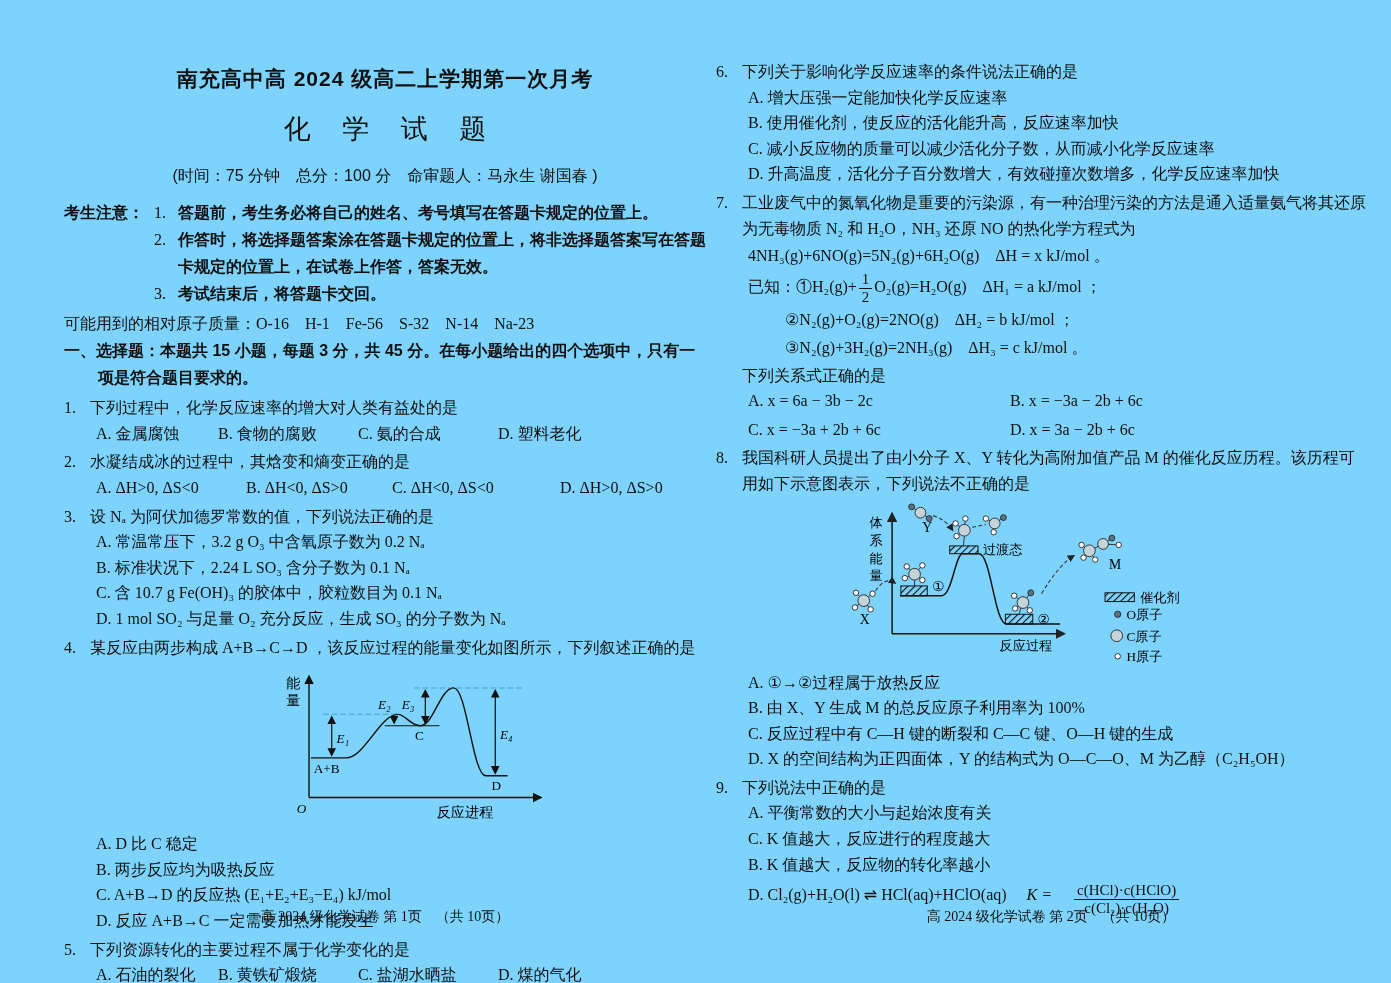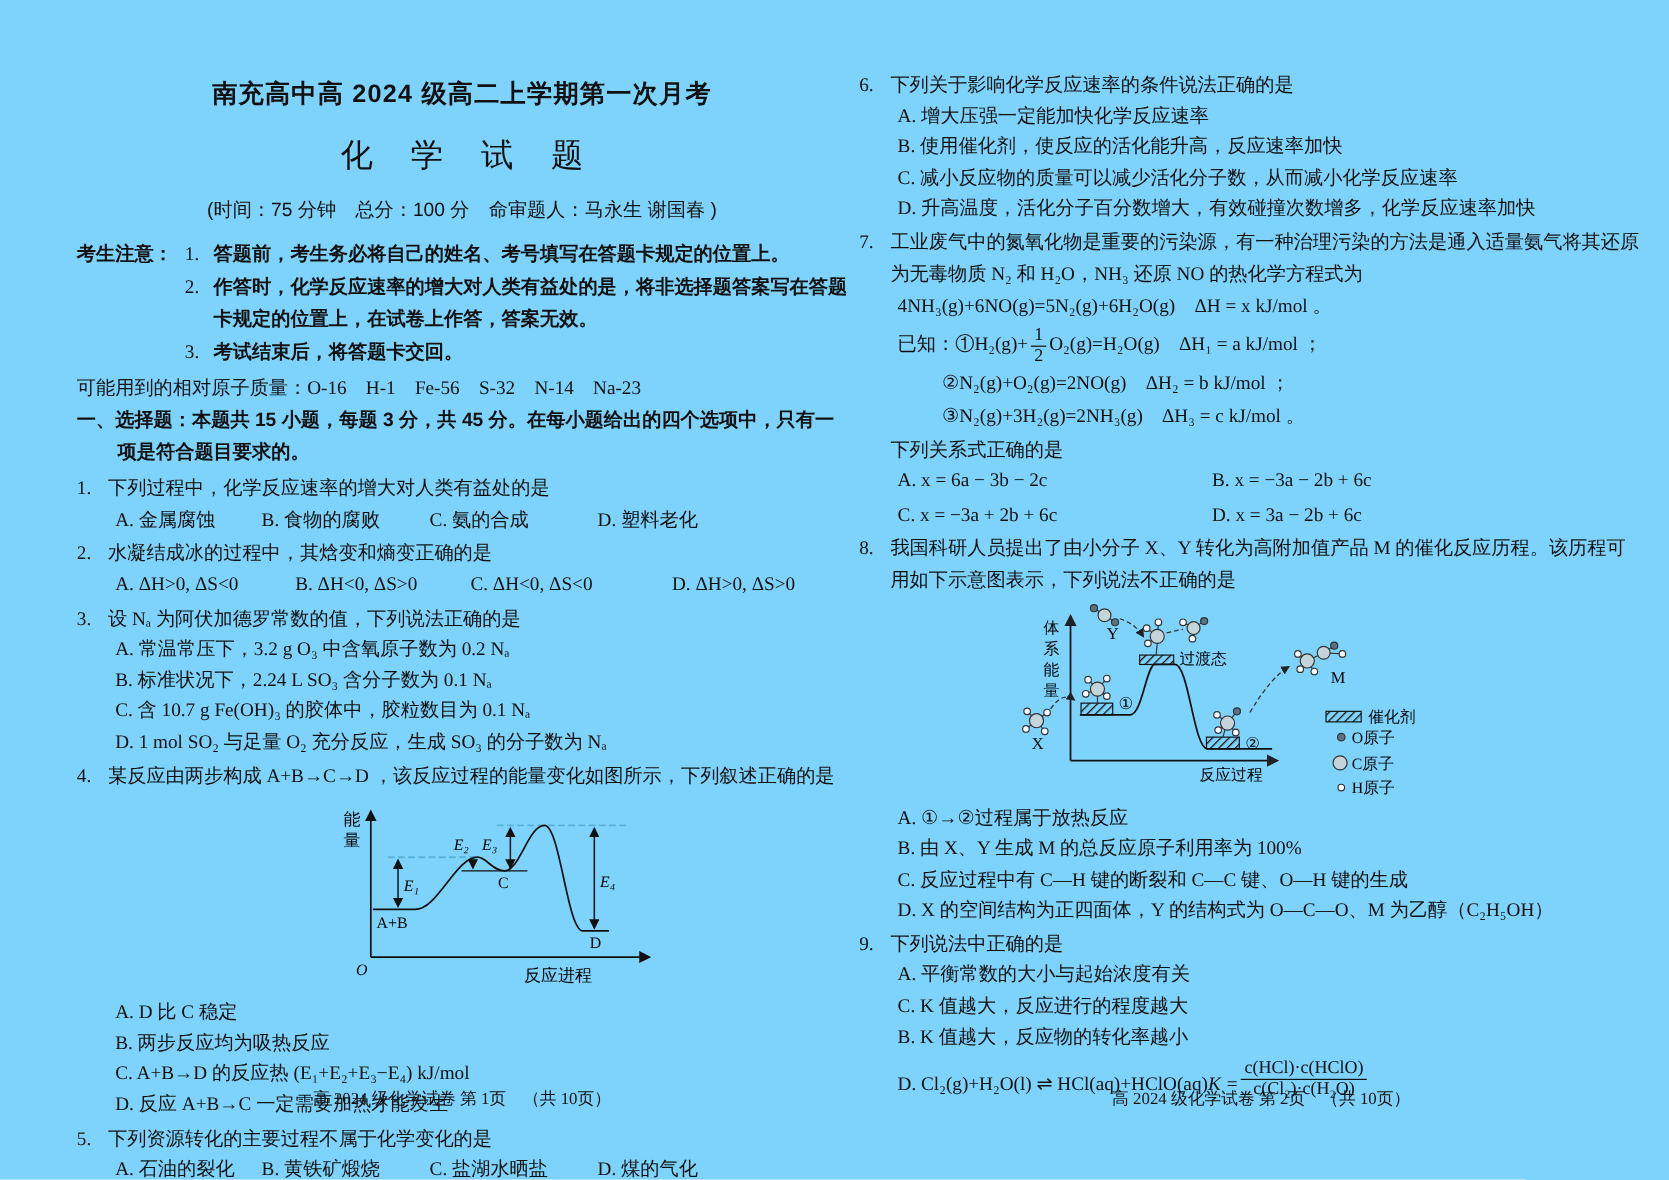--- a/index.html
+++ b/index.html
@@ -27,21 +27,21 @@
   .opts{display:grid;padding-left:6px}
   .g1{grid-template-columns:122px 140px 140px auto}
   .g2{grid-template-columns:150px 146px 168px auto}
   .g7{grid-template-columns:262px auto;row-gap:3px}
   .optlist .opt{padding-left:6px}
   .eq{padding-left:6px;margin:2px 0;white-space:nowrap}
   .eq.ind{margin-left:37px}
   .frac{display:inline-block;text-align:center;vertical-align:middle;line-height:1.12;margin:0 2px;font-size:15px}
   .frac .num{display:block;border-bottom:1.2px solid #111;padding:0 3px}
   .frac .den{display:block;padding:0 3px}
-  .q9dRow{display:flex;align-items:flex-end;gap:0;padding-left:6px;margin-top:5px}
+  .q9dRow{display:flex;align-items:flex-start;gap:20px;padding-left:6px;margin-top:5px}
   .footer{position:absolute;top:906px;text-align:center;font-size:14px}
   .f1{left:64px;width:642px}
   .f2{left:726px;width:650px}
   .diag{display:block;margin:5px 0 3px 150px}
   .diag2{display:block;margin:3px 0 2px 92px}
   .diag text,.diag2 text{font-family:"Liberation Serif",serif}
   .aC{fill:#c5d4d8;stroke:#333;stroke-width:1}
   .aO{fill:#5d7280;stroke:#2a3338;stroke-width:1}
   .aH{fill:#fff;stroke:#333;stroke-width:1}
   .bond{stroke:#333;stroke-width:1}
@@ -62,21 +62,21 @@
 
     <div class="notice">
       <span class="nlabel">考生注意：</span>
       <div class="nitems">
         <div class="nitem">
           <span class="nnum">1.</span>
           <span class="ntext">答题前，考生务必将自己的姓名、考号填写在答题卡规定的位置上。</span>
         </div>
         <div class="nitem">
           <span class="nnum">2.</span>
-          <span class="ntext">作答时，化学反应速率的增大对人类有益处的是，将非选择题答案写在答题卡规定的位置上，在试卷上作答，答案无效。</span>
+          <span class="ntext">作答时，将选择题答案涂在答题卡规定的位置上，将非选择题答案写在答题卡规定的位置上，在试卷上作答，答案无效。</span>
         </div>
         <div class="nitem">
           <span class="nnum">3.</span>
           <span class="ntext">考试结束后，将答题卡交回。</span>
         </div>
       </div>
     </div>
 
     <div class="amass">可能用到的相对原子质量：O-16　H-1　Fe-56　S-32　N-14　Na-23</div>
     <div class="section">一、选择题：本题共 15 小题，每题 3 分，共 45 分。在每小题给出的四个选项中，只有一项是符合题目要求的。</div>

